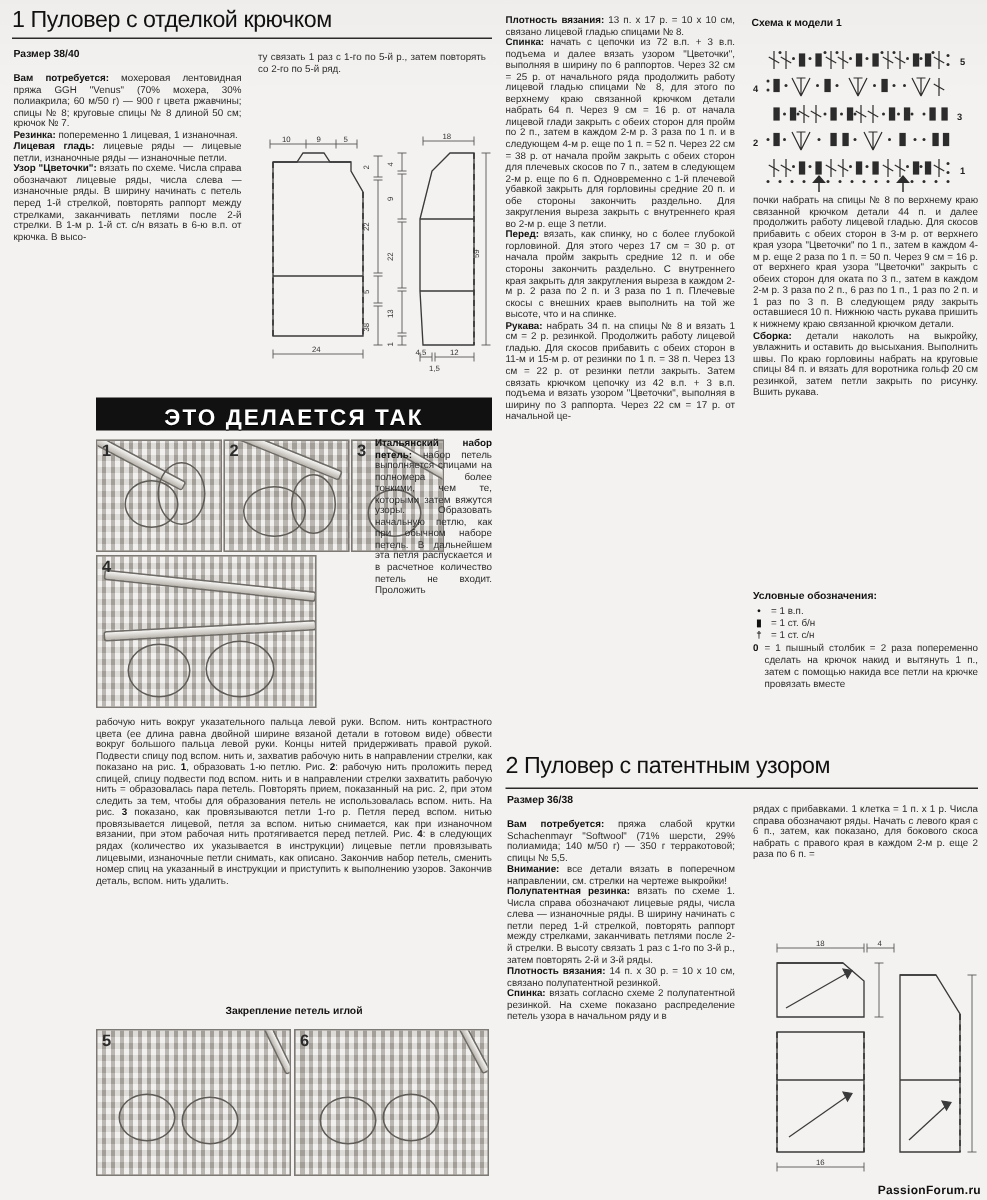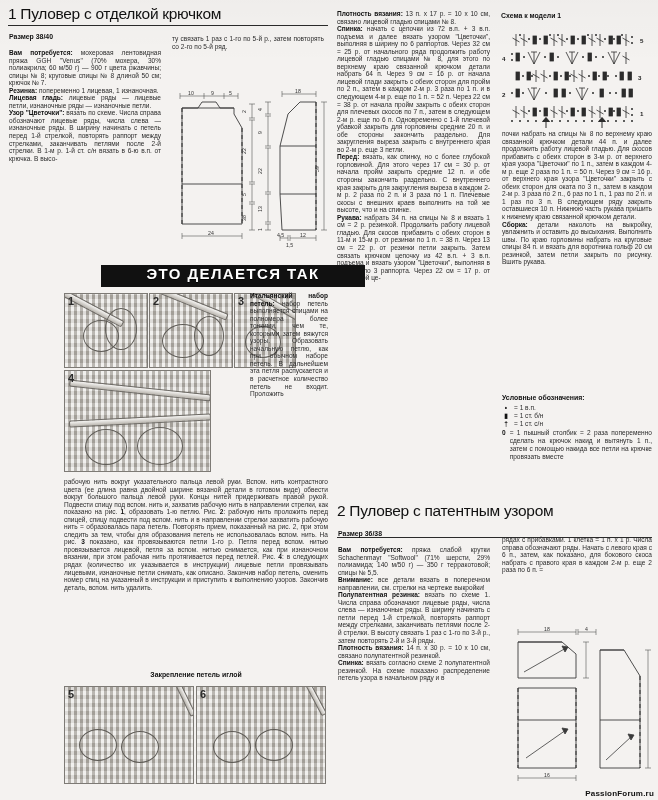--- a/index.html
+++ b/index.html
@@ -52,23 +52,22 @@
 
   
   .col { position: absolute; }
 
   
   .banner {
     position: absolute;
     background: #111;
     color: #fff;
     display: flex;
-    align-items: flex-start;
+    align-items: flex-end;
     justify-content: center;
-    margin-left: 37px;
   }
   .banner span {
     font-weight: bold;
     font-size: 15px;
     letter-spacing: 1.4px;
     color: #fff;
     text-shadow: 0 1px 0 #000;
   }
 
   
@@ -500,21 +499,21 @@
     <div class="yarn" style="left:56px; top:44px; width:36px; height:30px;"></div>
   </div>
   <div class="photo" style="left:196px; top:686px; width:128px; height:96px;">
     <div class="knit-tex"></div>
     <div class="num">6</div>
     <div class="needle" style="left:76px; top:-6px; width:68px; height:4px; transform:rotate(62deg);"></div>
     <div class="yarn" style="left:16px; top:44px; width:36px; height:30px;"></div>
     <div class="yarn" style="left:58px; top:42px; width:36px; height:30px;"></div>
   </div>
 
-  <div class="col hdr hdr-rule" style="left:337px; top:503px; width:315px; padding-bottom:18px;">2 Пуловер с патентным узором</div>
+  <div class="col hdr hdr-rule" style="left:337px; top:503px; width:315px; padding-bottom:6px;">2 Пуловер с патентным узором</div>
 
   <div class="col" style="left:338px; top:530px; width:152px;">
     <div class="sub">Размер 36/38</div>
     <div class="body-txt blur" style="margin-top:9px;">
       <b>Вам потребуется:</b><span> пряжа слабой крутки Schachenmayr "Softwool" (71% шерсти, 29% полиамида; 140 м/50 г) — 350 г терракотовой; спицы № 5,5.</span>
     </div>
     <div class="body-txt blur">
       <b>Внимание:</b><span> все детали вязать в поперечном направлении, см. стрелки на чертеже выкройки!</span>
     </div>
     <div class="body-txt blur">

